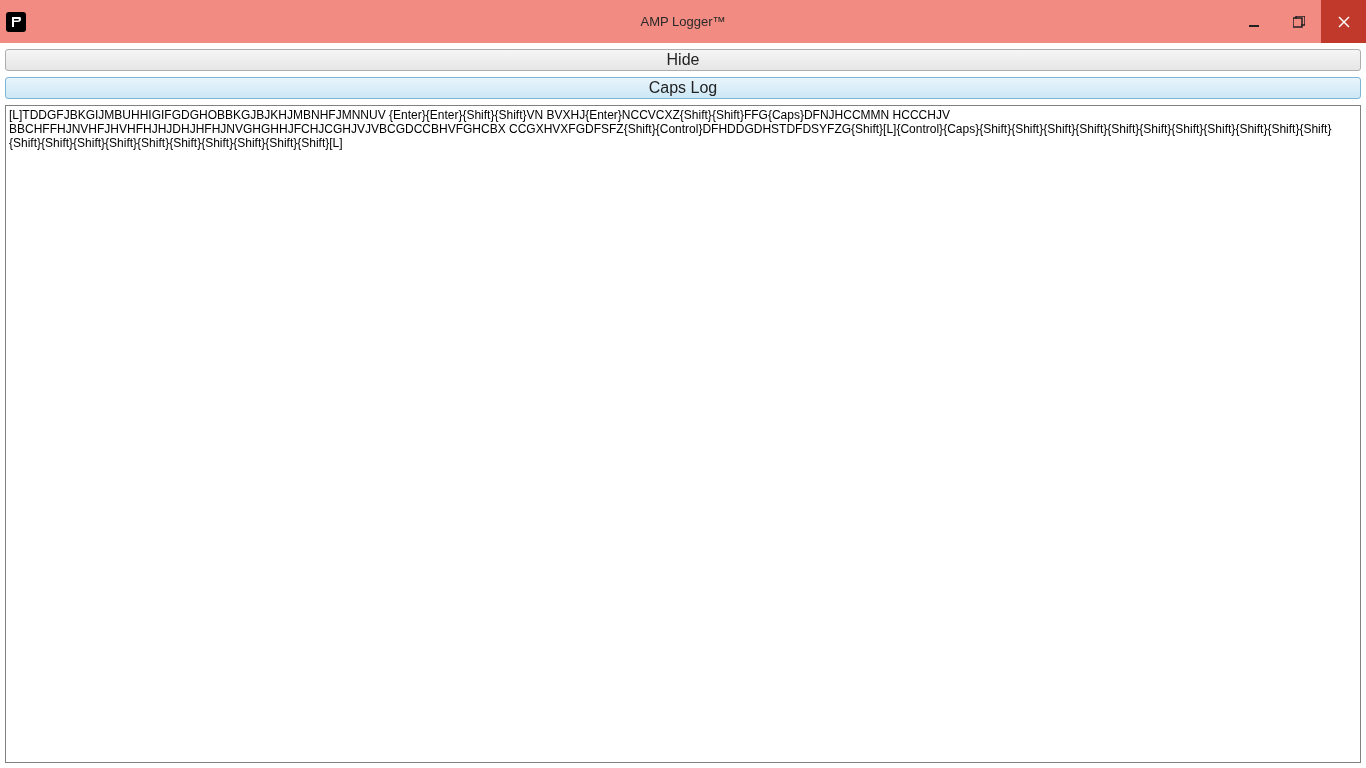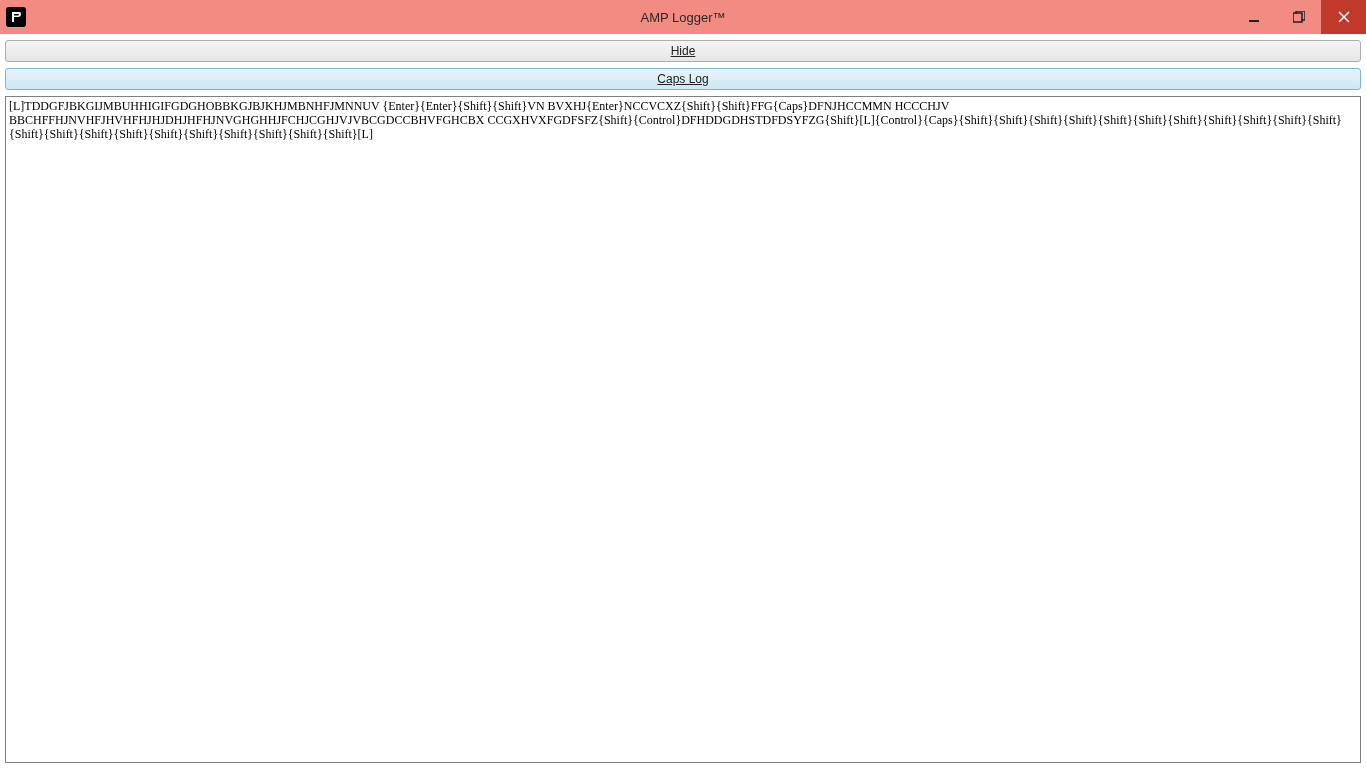--- a/index.html
+++ b/index.html
@@ -11,21 +11,21 @@
     font-family: "Segoe UI", Tahoma, sans-serif;
     font-size: 12px;
     background: #ffffff;
     width: 1366px;
     height: 768px;
     overflow: hidden;
     display: flex;
     flex-direction: column;
   }
   .titlebar {
-    height: 34px;
+    height: 43px;
     background: #f28b82;
     display: flex;
     align-items: center;
     justify-content: space-between;
     position: relative;
   }
   .titlebar .app-icon {
     width: 20px;
     height: 20px;
     margin-left: 6px;
@@ -69,44 +69,43 @@
     padding: 6px 5px 2px 5px;
     display: flex;
     flex-direction: column;
     gap: 6px;
   }
   .btn {
     height: 22px;
     border: 1px solid #adadad;
     border-radius: 3px;
     background: linear-gradient(to bottom, #f5f5f5, #e6e6e6);
-    font-size: 12px;
+    font-size: 16px;
     color: #222;
     display: flex;
     align-items: center;
     justify-content: center;
     cursor: pointer;
-    text-decoration: underline;
   }
   .btn.active {
     background: linear-gradient(to bottom, #e8f4fb, #cde8f6);
     border-color: #7eb4d4;
   }
   .log-area {
     margin: 4px 5px 5px 5px;
     flex: 1;
     border: 1px solid #808080;
     background: #ffffff;
     padding: 2px 3px;
     font-size: 12px;
     line-height: 14px;
     color: #000;
     word-wrap: break-word;
     overflow: hidden;
-    font-family: Liberation Serif, serif;
+    font-family: Liberation Sans, sans-serif;
   }
 </style>
 </head>
 <body>
 
 <div class="titlebar">
   <div class="app-icon">
     <svg viewBox="0 0 14 14">
         <path d="M3 2 L11 2 Q12 2 12 4 Q12 7 9 7 L5 7 L5 12 L3 12 Z M5 4 L5 5.5 L9 5.5 Q10 5.5 10 4.5 Q10 4 9 4 Z" fill="#fff"></path>
       </svg>

